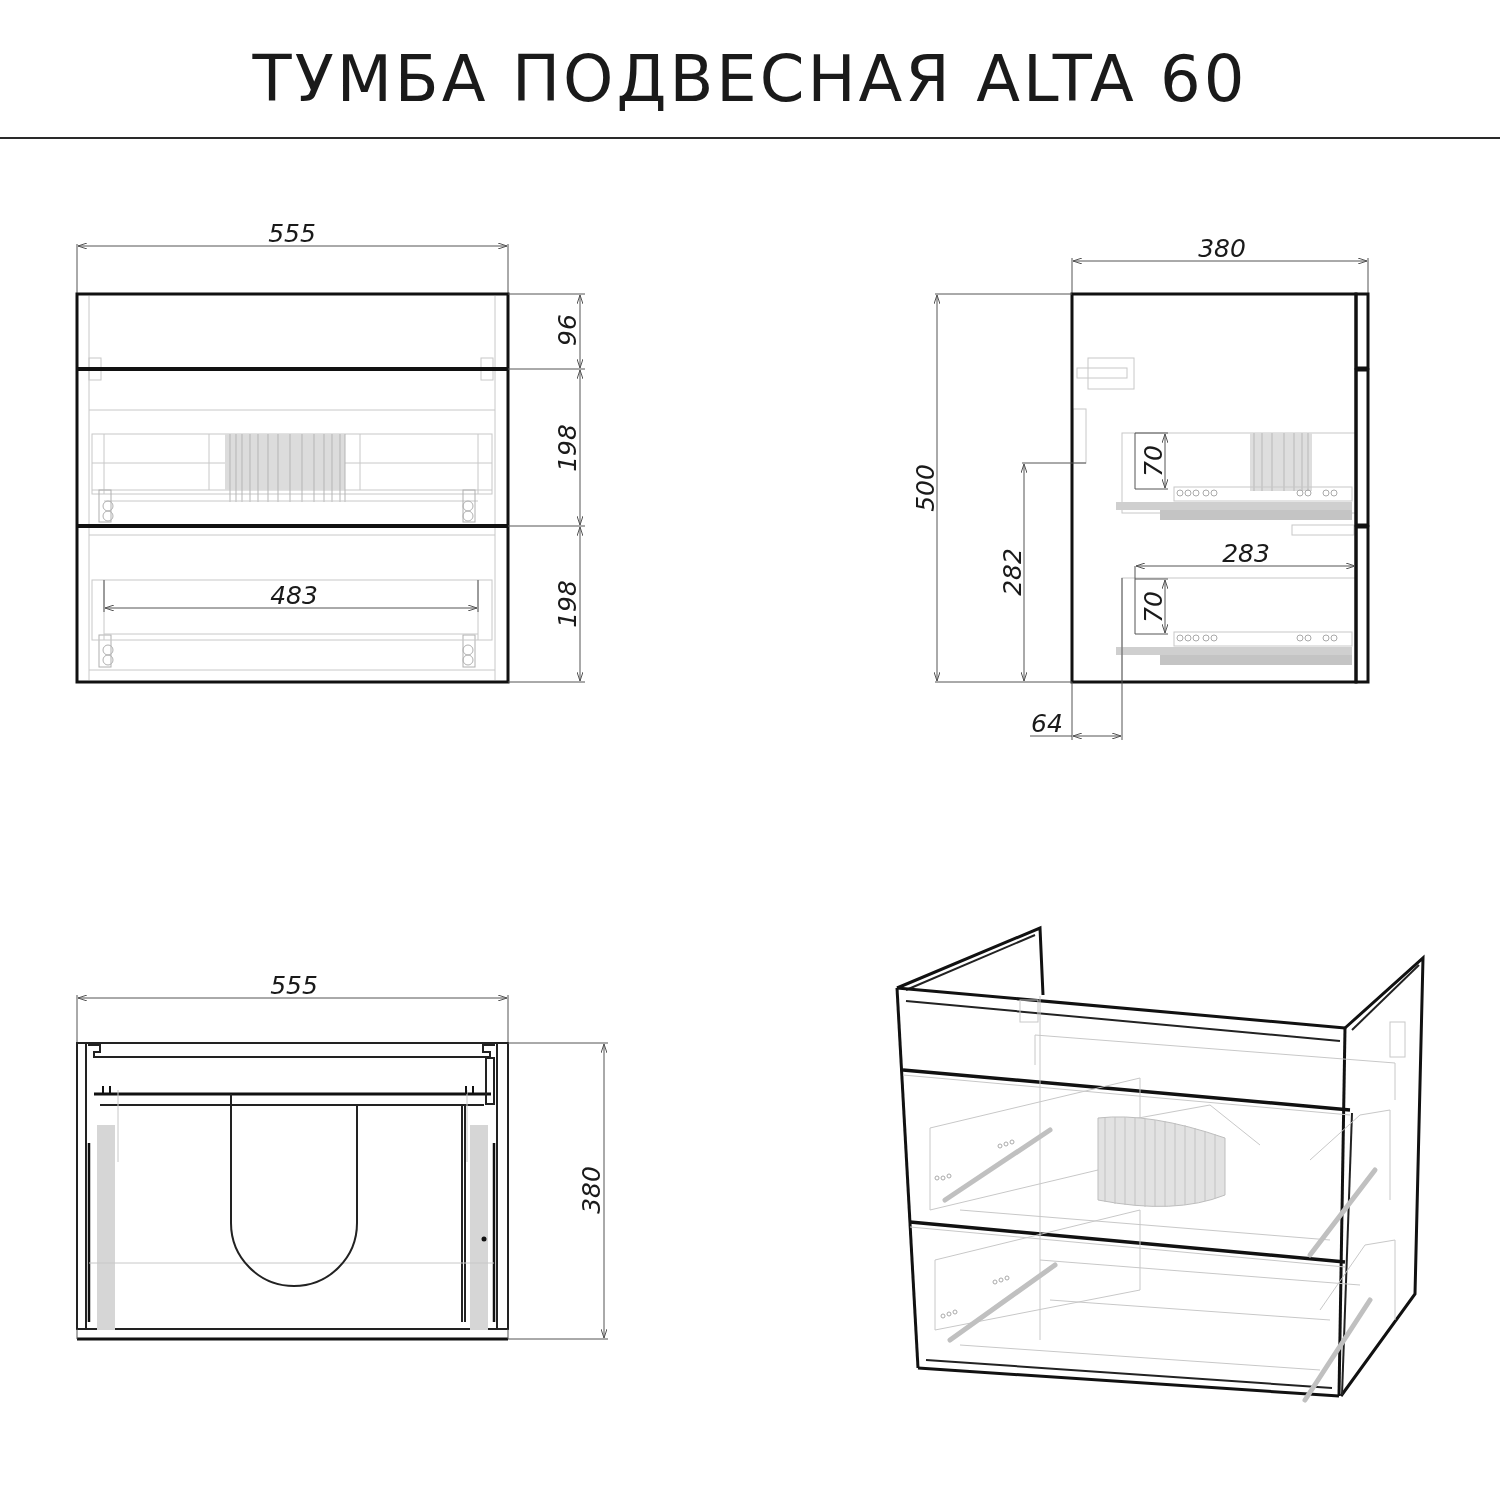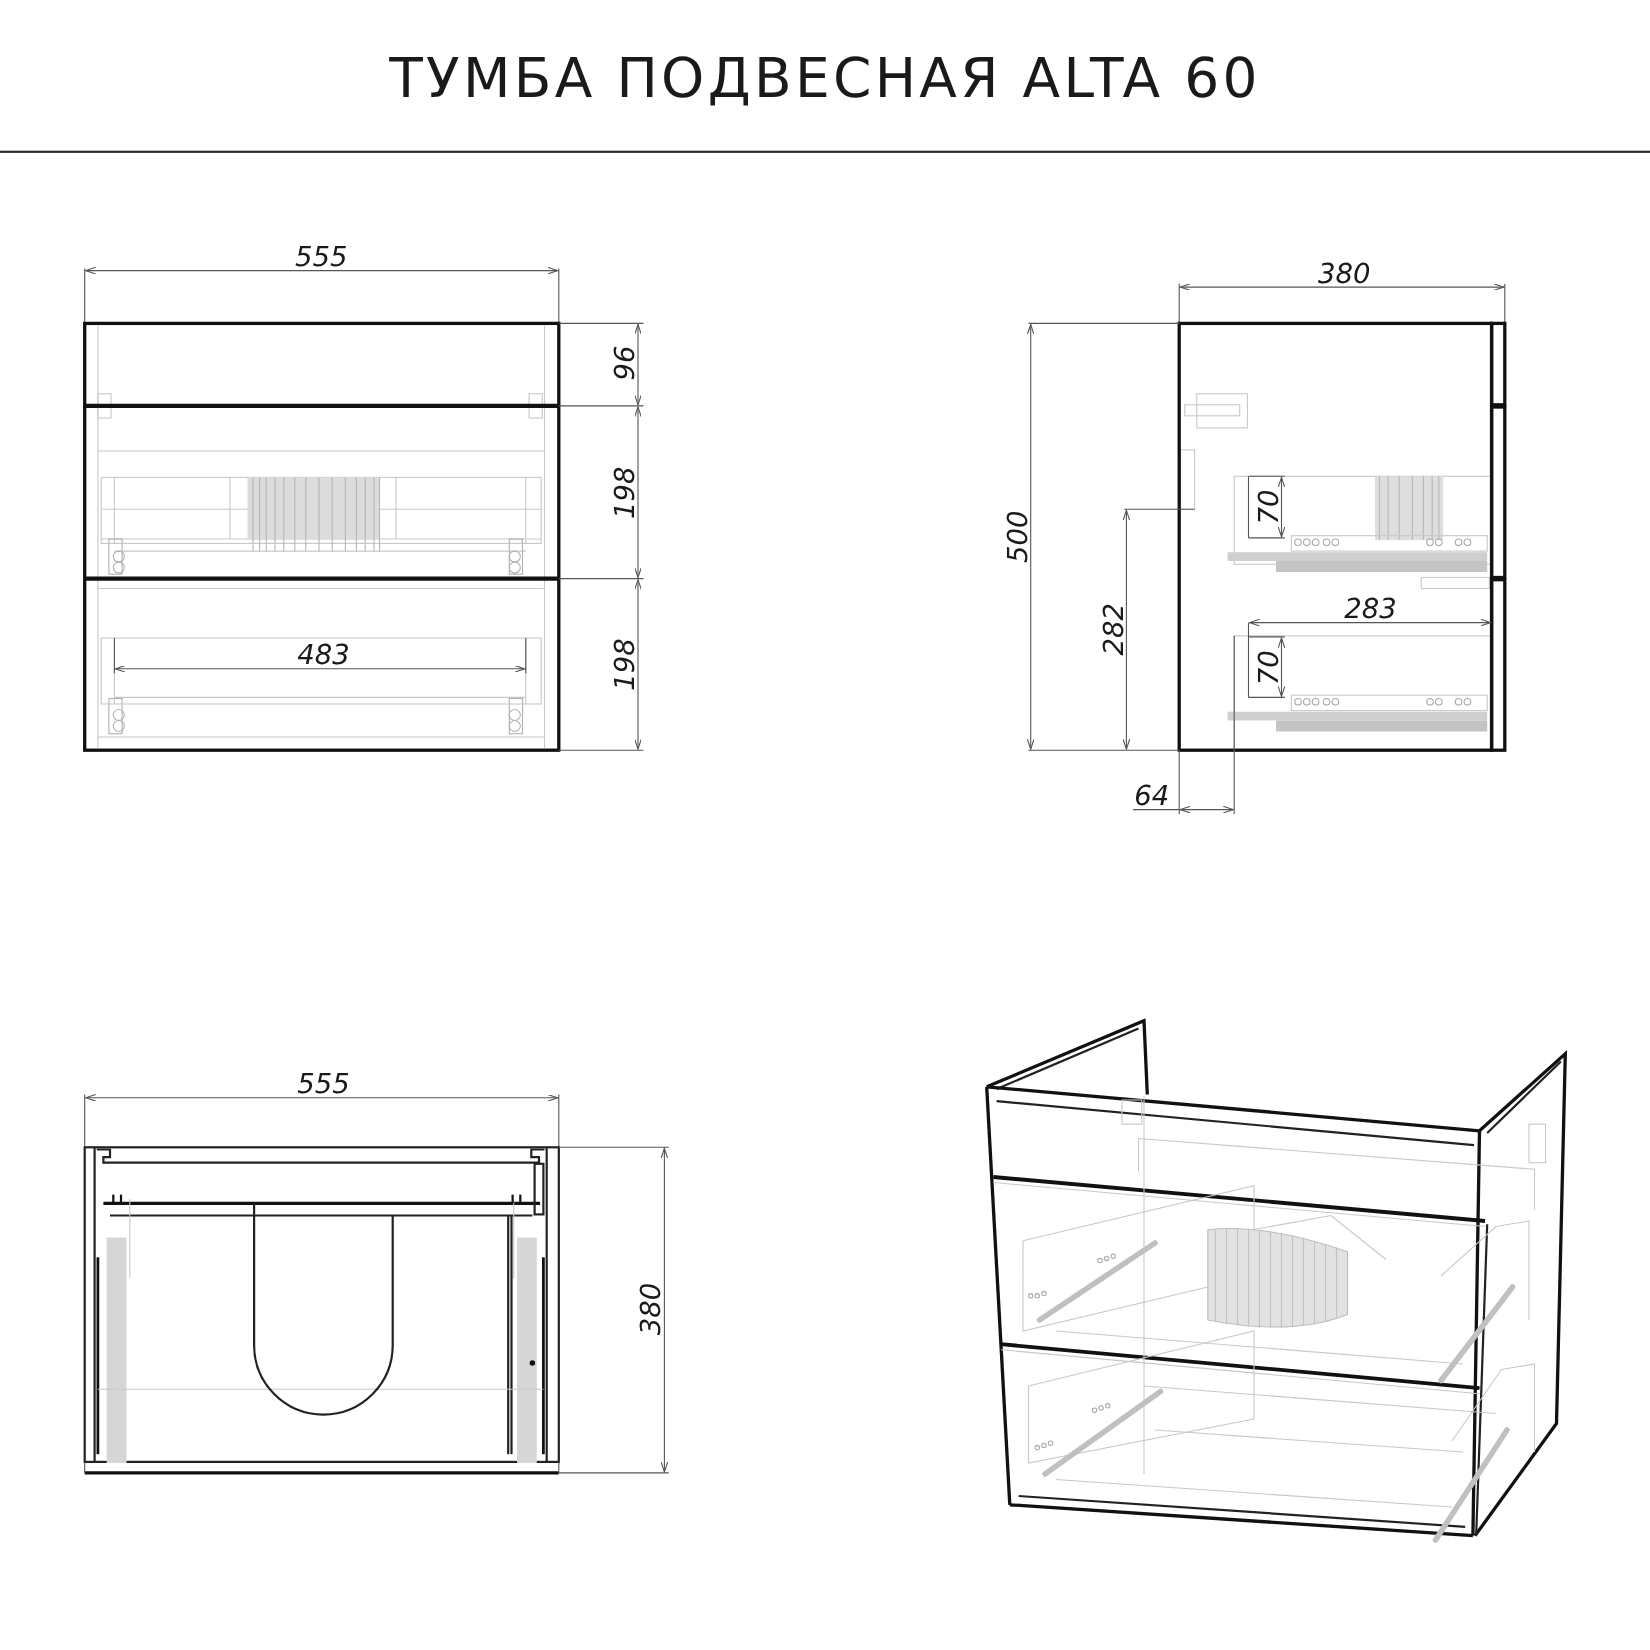--- a/index.html
+++ b/index.html
@@ -1,19 +1,19 @@
 <!DOCTYPE html>
 <html><head>
 <meta charset="utf-8">
 <style>
   html, body { margin: 0; padding: 0; background: #ffffff; }
   body { width: 1500px; height: 1500px; position: relative; overflow: hidden; font-family: "DejaVu Sans", sans-serif; }
   .title {
     position: absolute; left: 0; top: 42px; width: 1500px; text-align: center;
-    font-family: "DejaVu Sans", sans-serif; font-size: 50px; letter-spacing: 3px;
+    font-family: "DejaVu Sans", sans-serif; font-size: 64px; letter-spacing: 3px;
     color: #1a1a1a; font-weight: normal;
   }
   .title-rule { position: absolute; left: 0; top: 137px; width: 1500px; height: 2px; background: #2a2a2a; }
   svg.drawing { position: absolute; left: 0; top: 0; }
   .dim { font-family: "DejaVu Sans", sans-serif; font-style: italic; font-size: 25px; fill: #1a1a1a; }
   .thick { stroke: #111; stroke-width: 3; fill: none; }
   .med { stroke: #222; stroke-width: 2; fill: none; }
   .thin { stroke: #555; stroke-width: 1; fill: none; }
   .ghost { stroke: #c8c8c8; stroke-width: 1; fill: none; }
   .ghost2 { stroke: #b0b0b0; stroke-width: 1; fill: none; }

